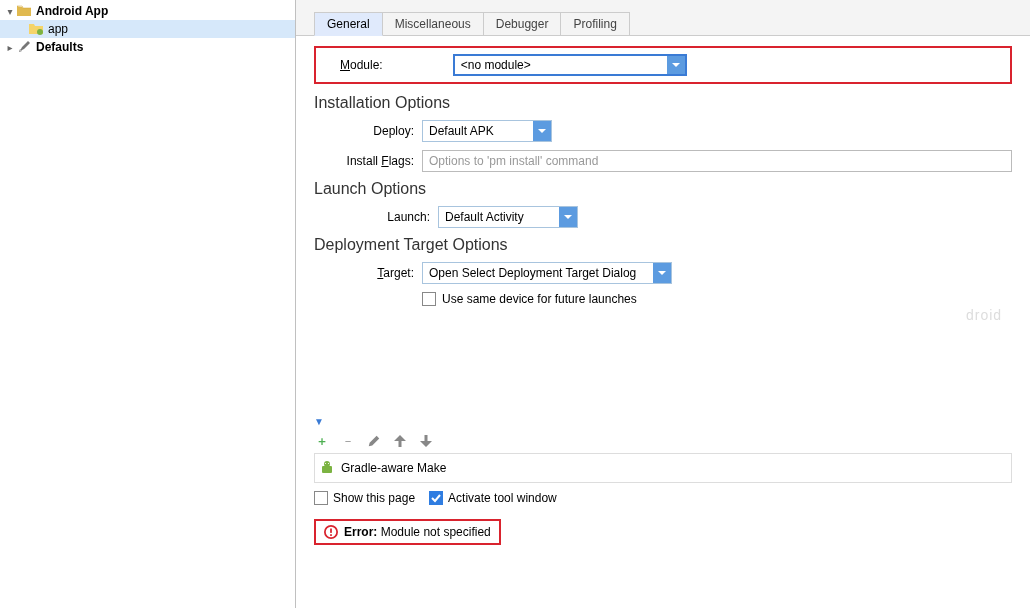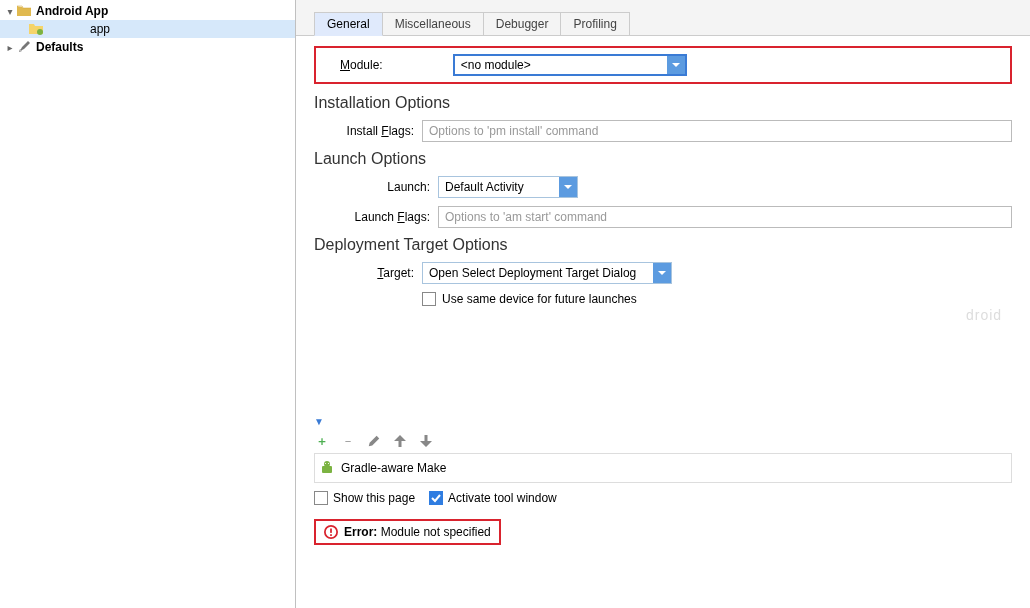--- a/index.html
+++ b/index.html
@@ -2,21 +2,21 @@
 <html><head>
 <meta charset="utf-8">
 <style>
 * { box-sizing: border-box; margin: 0; padding: 0; }
 body { font-family: "Segoe UI", Tahoma, sans-serif; font-size: 12px; color: #000; background: #fff; width: 1030px; height: 608px; overflow: hidden; display: flex; }
 .sidebar { width: 296px; border-right: 1px solid #c0c0c0; padding: 2px 0; }
 .tree-item { display: flex; align-items: center; padding: 1px 4px; cursor: default; }
 .tree-item .exp { width: 12px; display: inline-block; text-align: center; color: #666; font-size: 10px; }
 .tree-item .icon { width: 16px; height: 16px; margin-right: 4px; display: inline-flex; align-items: center; justify-content: center; }
 .tree-item.child { padding-left: 28px; }
-.tree-item.child.selected { background: #d6e8fa; gap: 42px; }
+.tree-item.child.selected { background: #d6e8fa; }
 .tree-item .label { line-height: 16px; }
 .tree-item .label.bold { font-weight: bold; }
 .folder-open svg, .folder-app svg, .robot svg, .gear svg { width:16px; height:16px; }
 .main { flex: 1; display: flex; flex-direction: column; position: relative; }
 .tabs { display: flex; padding: 12px 18px 0 18px; border-bottom: 1px solid #ccc; background: #f4f4f4; }
 .tab { padding: 4px 12px; border: 1px solid #ccc; border-bottom: none; background: #f4f4f4; margin-right: -1px; cursor: pointer; font-size: 12px; color: #444; }
 .tab.active { background: #e0eafc; color: #000; border-bottom: 1px solid #e0eafc; margin-bottom: -1px; font-weight: normal; }
 .content { padding: 10px 18px; flex: 1; overflow: auto; }
 .module-row { display: flex; align-items: center; border: 2px solid #d9232e; padding: 6px 24px; margin-bottom: 10px; }
 .label-col { width: 88px; text-align: right; padding-right: 8px; }
@@ -104,39 +104,46 @@
         <span class="arrow">
             <svg viewBox="0 0 8 8">
               <path d="M0 2l4 4 4-4z"></path>
             </svg>
           </span>
       </div>
     </div>
 
     <div class="fieldset-label">Installation Options</div>
     <div class="row">
+      <span class="label-col">Deploy:</span>
+      <div class="select" style="width:130px;">
+        <span class="val">Default APK</span>
+        <span class="arrow">
+            <svg viewBox="0 0 8 8">
+              <path d="M0 2l4 4 4-4z"></path>
+            </svg>
+          </span>
+      </div>
+    </div>
+    <div class="row">
       <span class="label-col">Install <span class="underline-letter">F</span>lags:</span>
       <input class="textin" placeholder="Options to 'pm install' command" style="">
     </div>
 
     <div class="fieldset-label">Launch Options</div>
     <div class="row">
       <span class="label-col2">Launch:</span>
       <div class="select" style="width:140px;">
         <span class="val">Default Activity</span>
         <span class="arrow">
             <svg viewBox="0 0 8 8">
               <path d="M0 2l4 4 4-4z"></path>
             </svg>
           </span>
       </div>
-    </div>
-    <div class="row">
-      <span class="label-col2">Launch <span class="underline-letter">F</span>lags:</span>
-      <input class="textin" placeholder="Options to 'am start' command" style="">
     </div>
 
     <div class="fieldset-label">Deployment Target Options</div>
     <div class="row">
       <span class="label-col"><span class="underline-letter">T</span>arget:</span>
       <div class="select" style="width:250px;">
         <span class="val">Open Select Deployment Target Dialog</span>
         <span class="arrow">
             <svg viewBox="0 0 8 8">
               <path d="M0 2l4 4 4-4z"></path>

